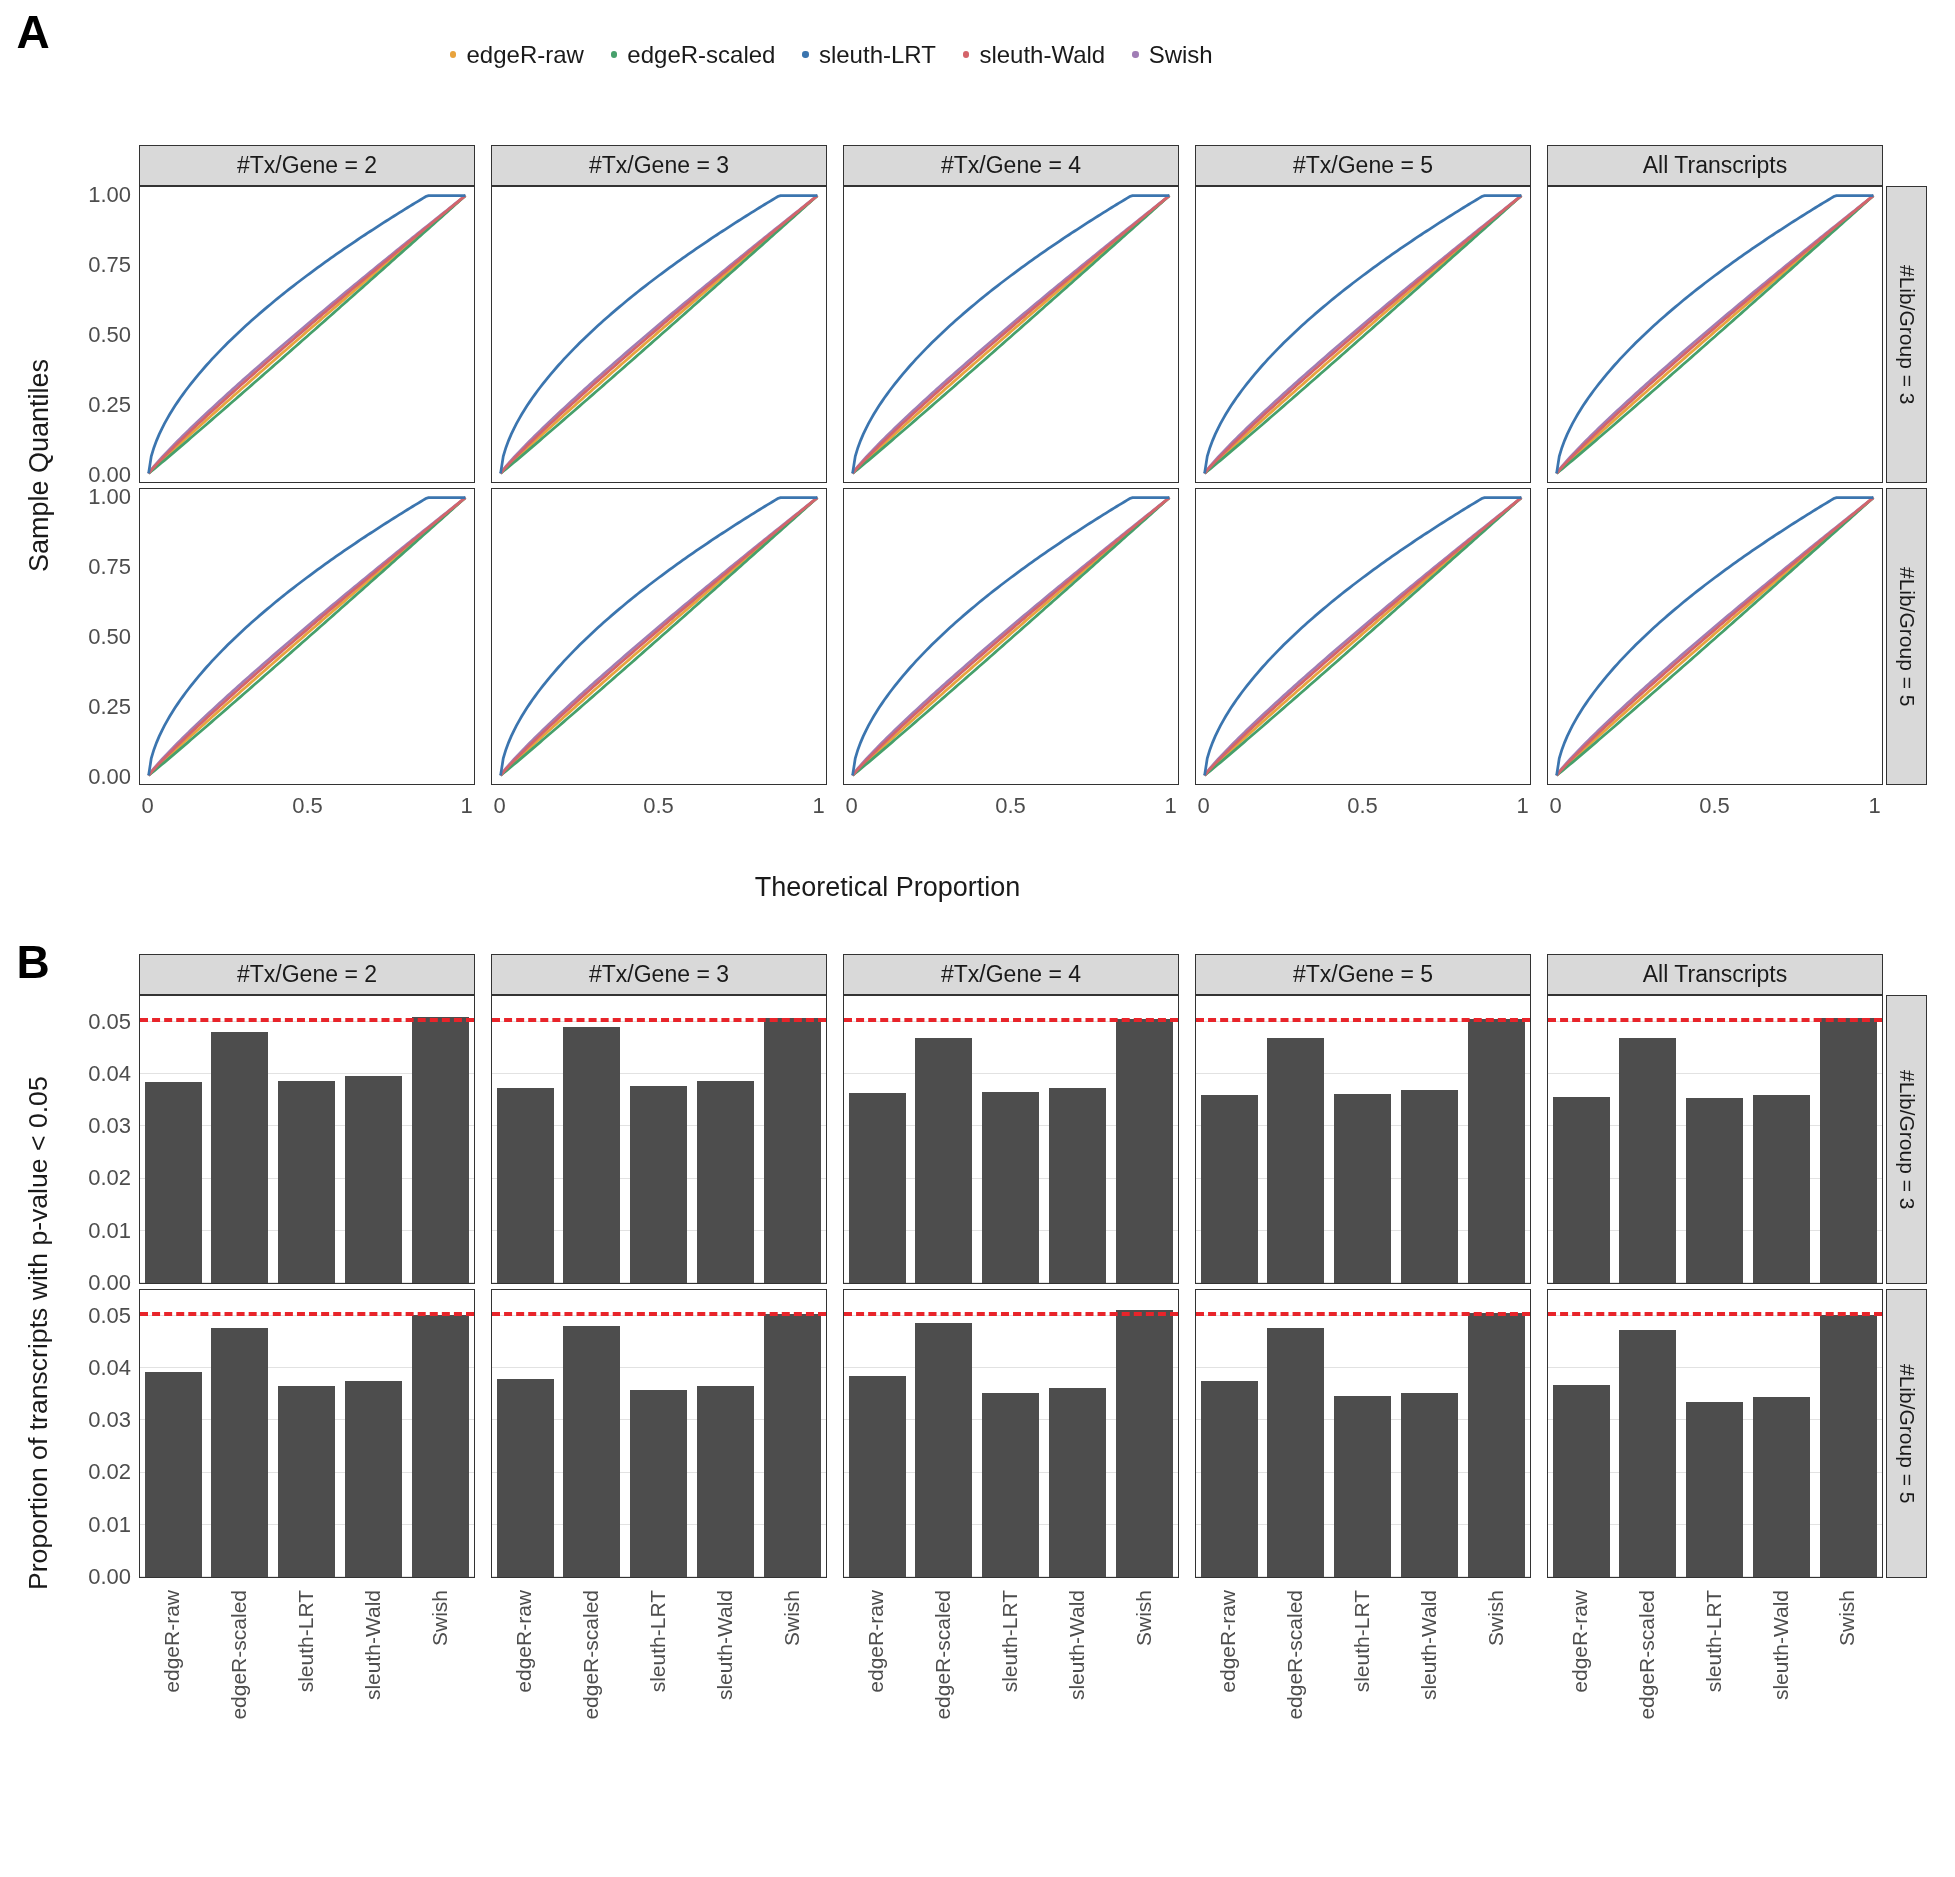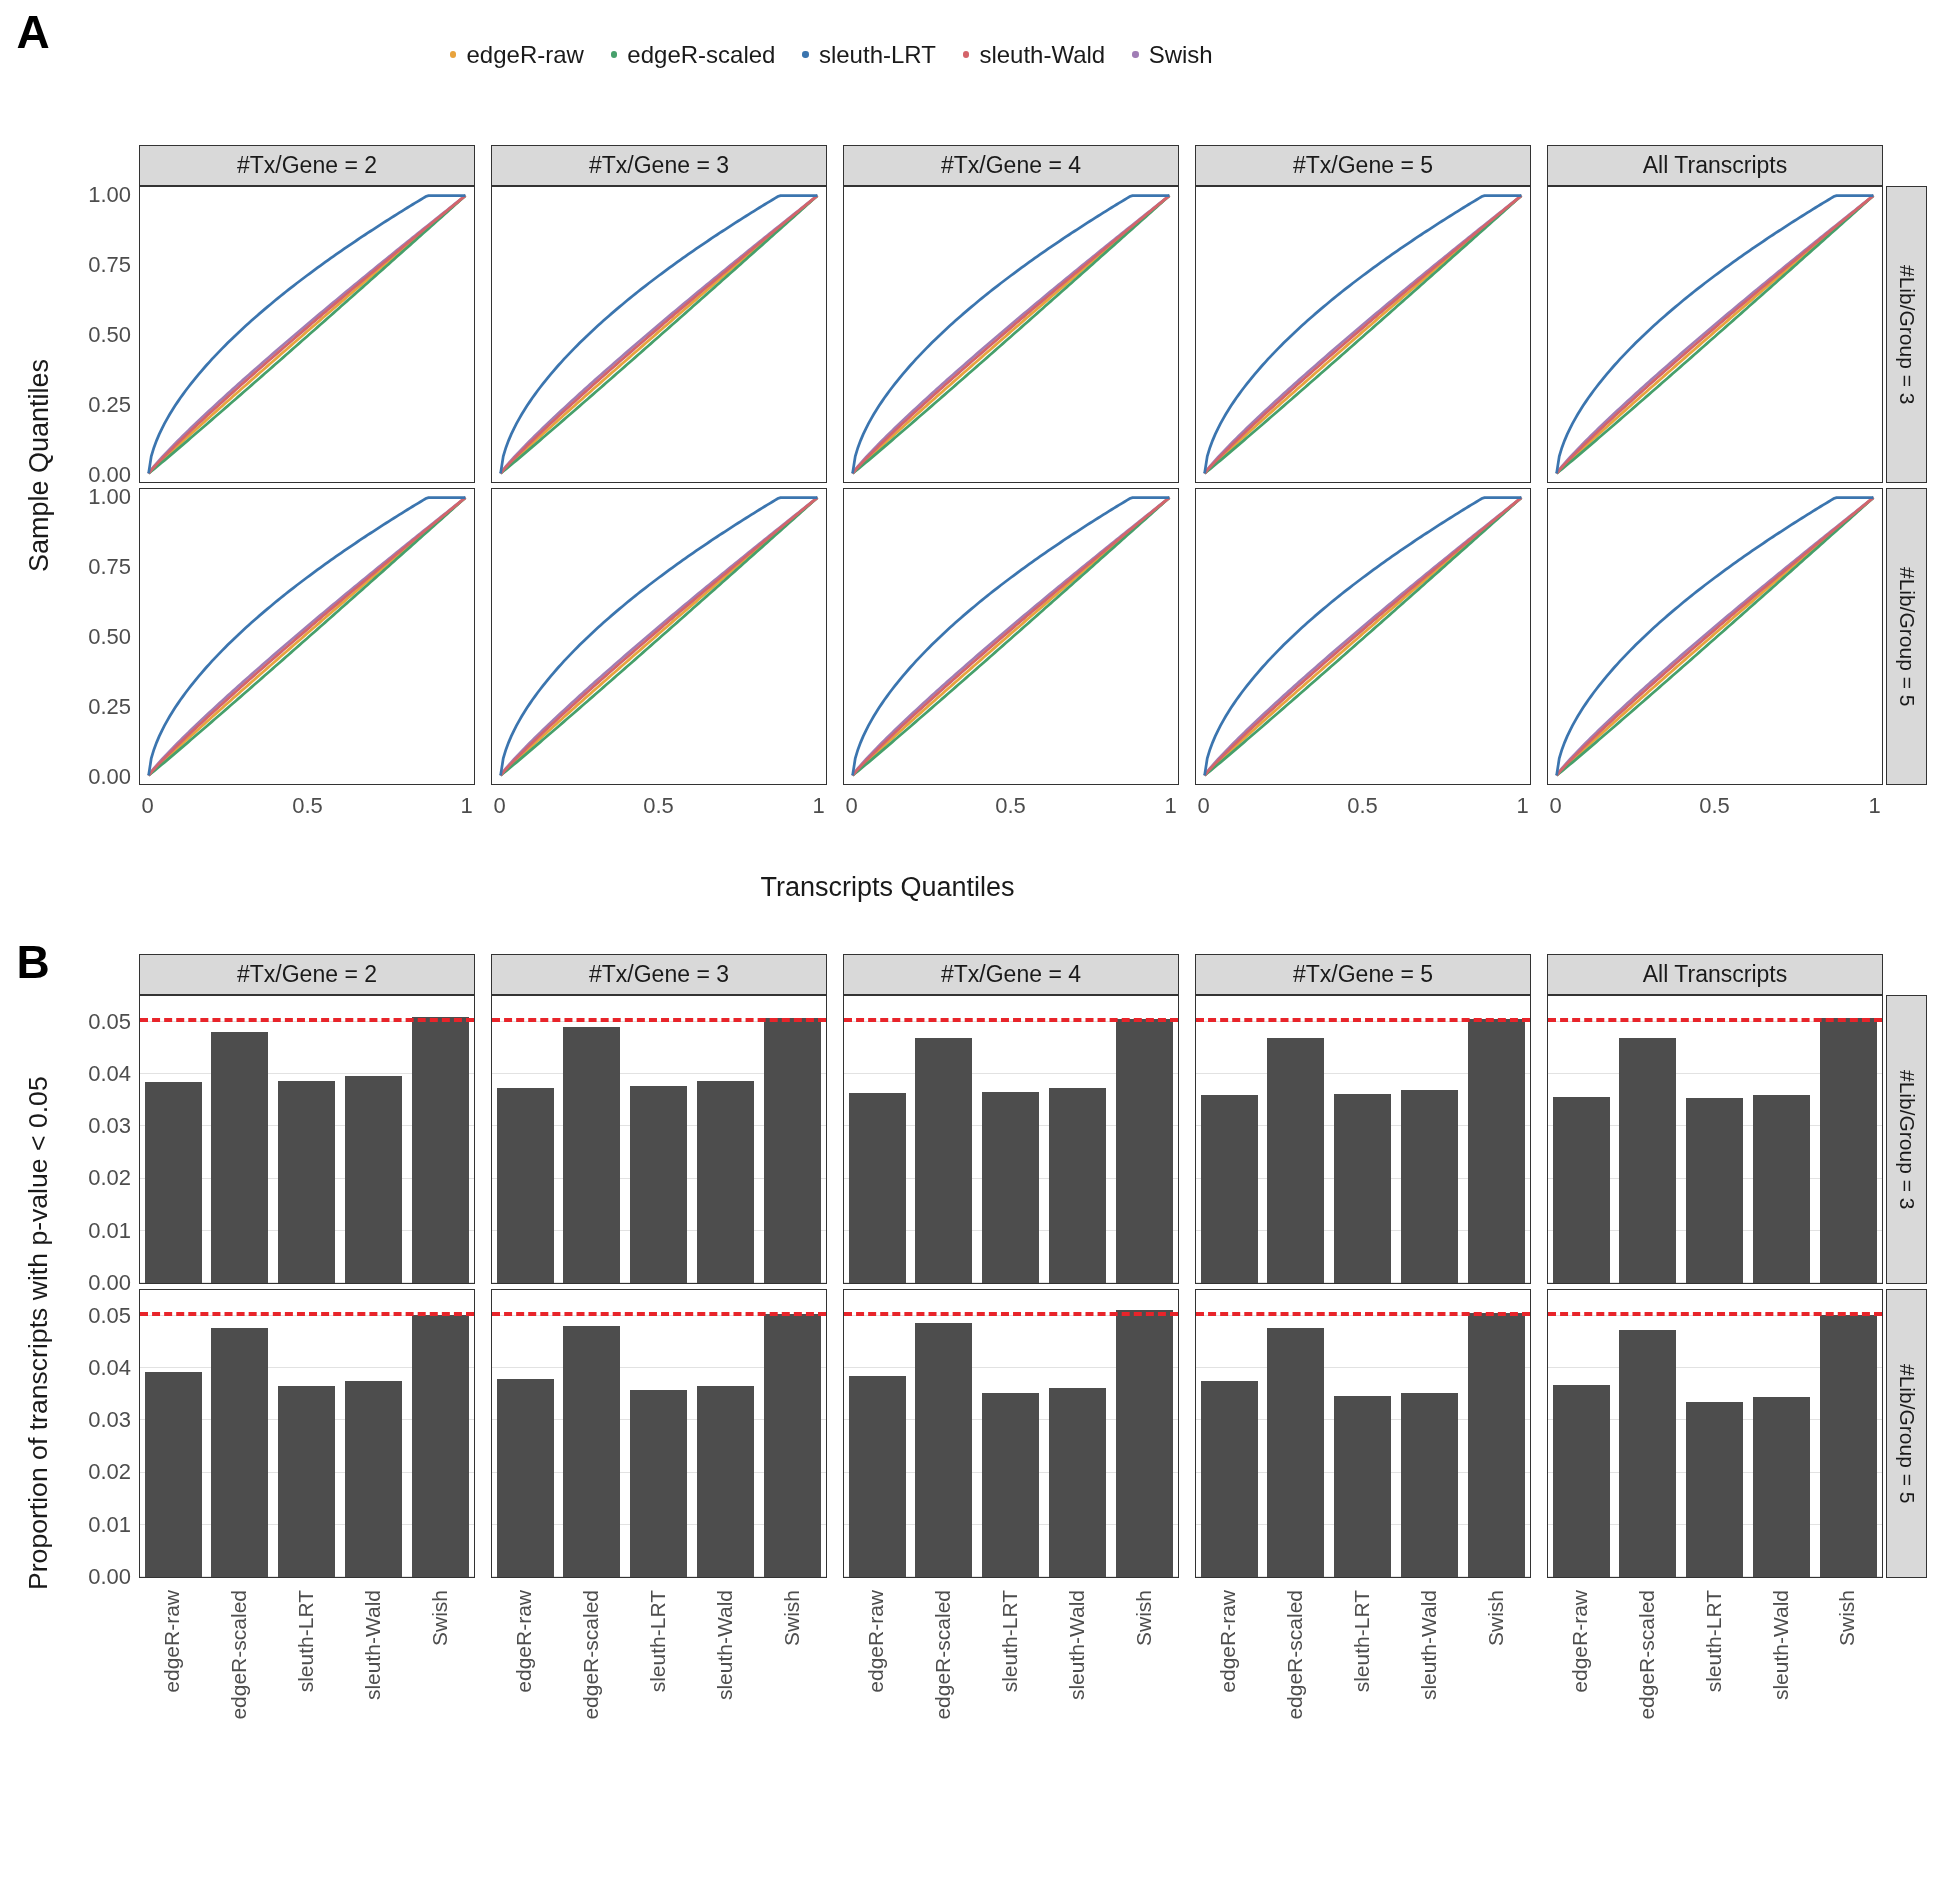--- a/index.html
+++ b/index.html
@@ -166,21 +166,21 @@
         <span class="legend-key" style="background: rgb(212, 100, 106);"></span>
         <span class="legend-label">sleuth-Wald</span>
       </div>
       <div class="legend-item">
         <span class="legend-key" style="background: rgb(160, 125, 181);"></span>
         <span class="legend-label">Swish</span>
       </div>
     </div>
 
   <div class="axis-title vertical" style="left:23.5px; top:289px; height:352px; width:31px; display:flex; align-items:center; justify-content:center;">Sample Quantiles</div>
-  <div class="axis-title" style="left:129px; top:872px; width:1517px; text-align:center;">Transcripts Quantiles</div>
+  <div class="axis-title" style="left:129px; top:872px; width:1517px; text-align:center;">Theoretical Proportion</div>
 
   <div id="panel-a-grid">
       <div class="strip-top" style="position: absolute; left: 139px; top: 145px; width: 336px; height: 41px; box-sizing: border-box;">#Tx/Gene = 2</div>
       <div class="strip-top" style="position: absolute; left: 491px; top: 145px; width: 336px; height: 41px; box-sizing: border-box;">#Tx/Gene = 3</div>
       <div class="strip-top" style="position: absolute; left: 843px; top: 145px; width: 336px; height: 41px; box-sizing: border-box;">#Tx/Gene = 4</div>
       <div class="strip-top" style="position: absolute; left: 1195px; top: 145px; width: 336px; height: 41px; box-sizing: border-box;">#Tx/Gene = 5</div>
       <div class="strip-top" style="position: absolute; left: 1547px; top: 145px; width: 336px; height: 41px; box-sizing: border-box;">All Transcripts</div>
       <div class="panel-cell" style="position: absolute; left: 139px; top: 186px; width: 336px; height: 297px; box-sizing: border-box;">
         <svg class="qq-svg" viewBox="0 0 854 754" preserveAspectRatio="none">
           <g transform="translate(22,22)">

